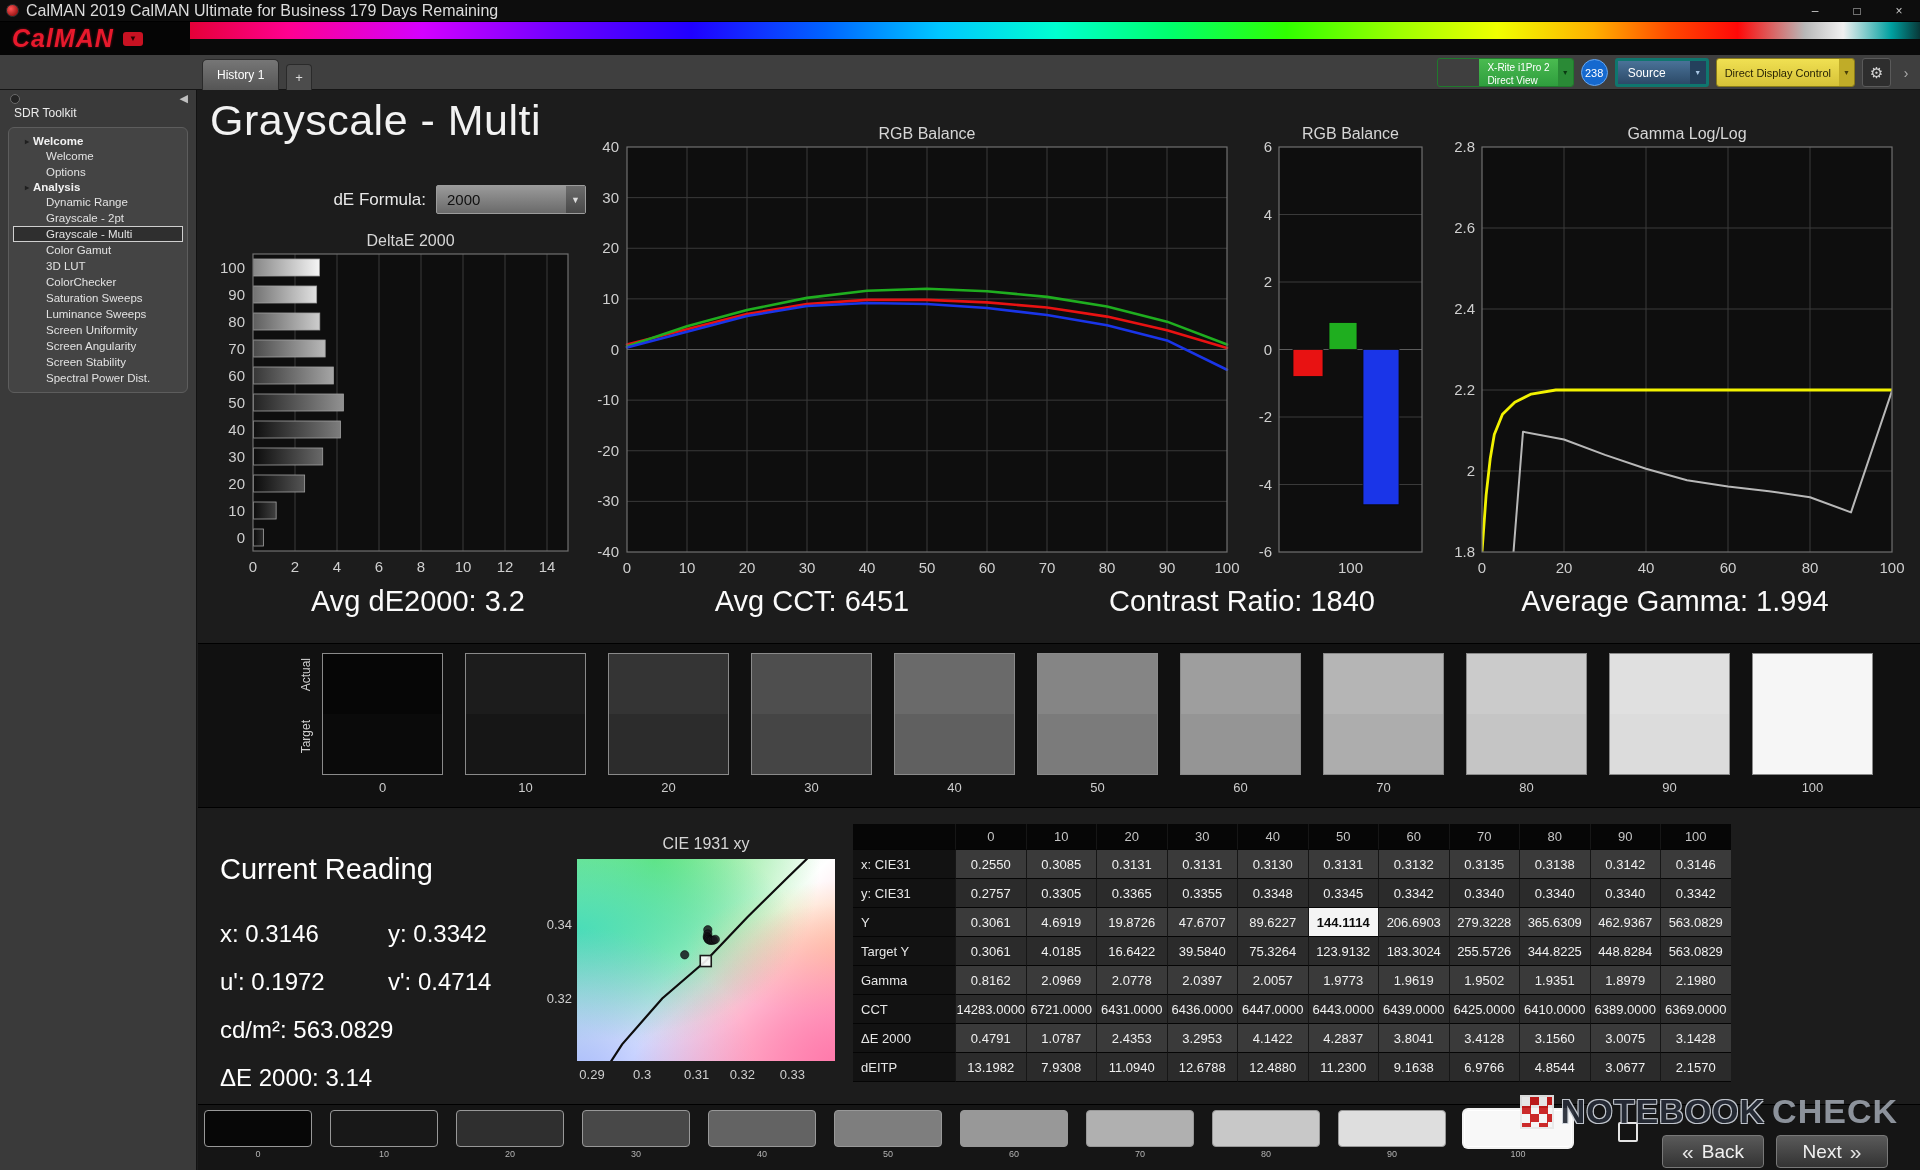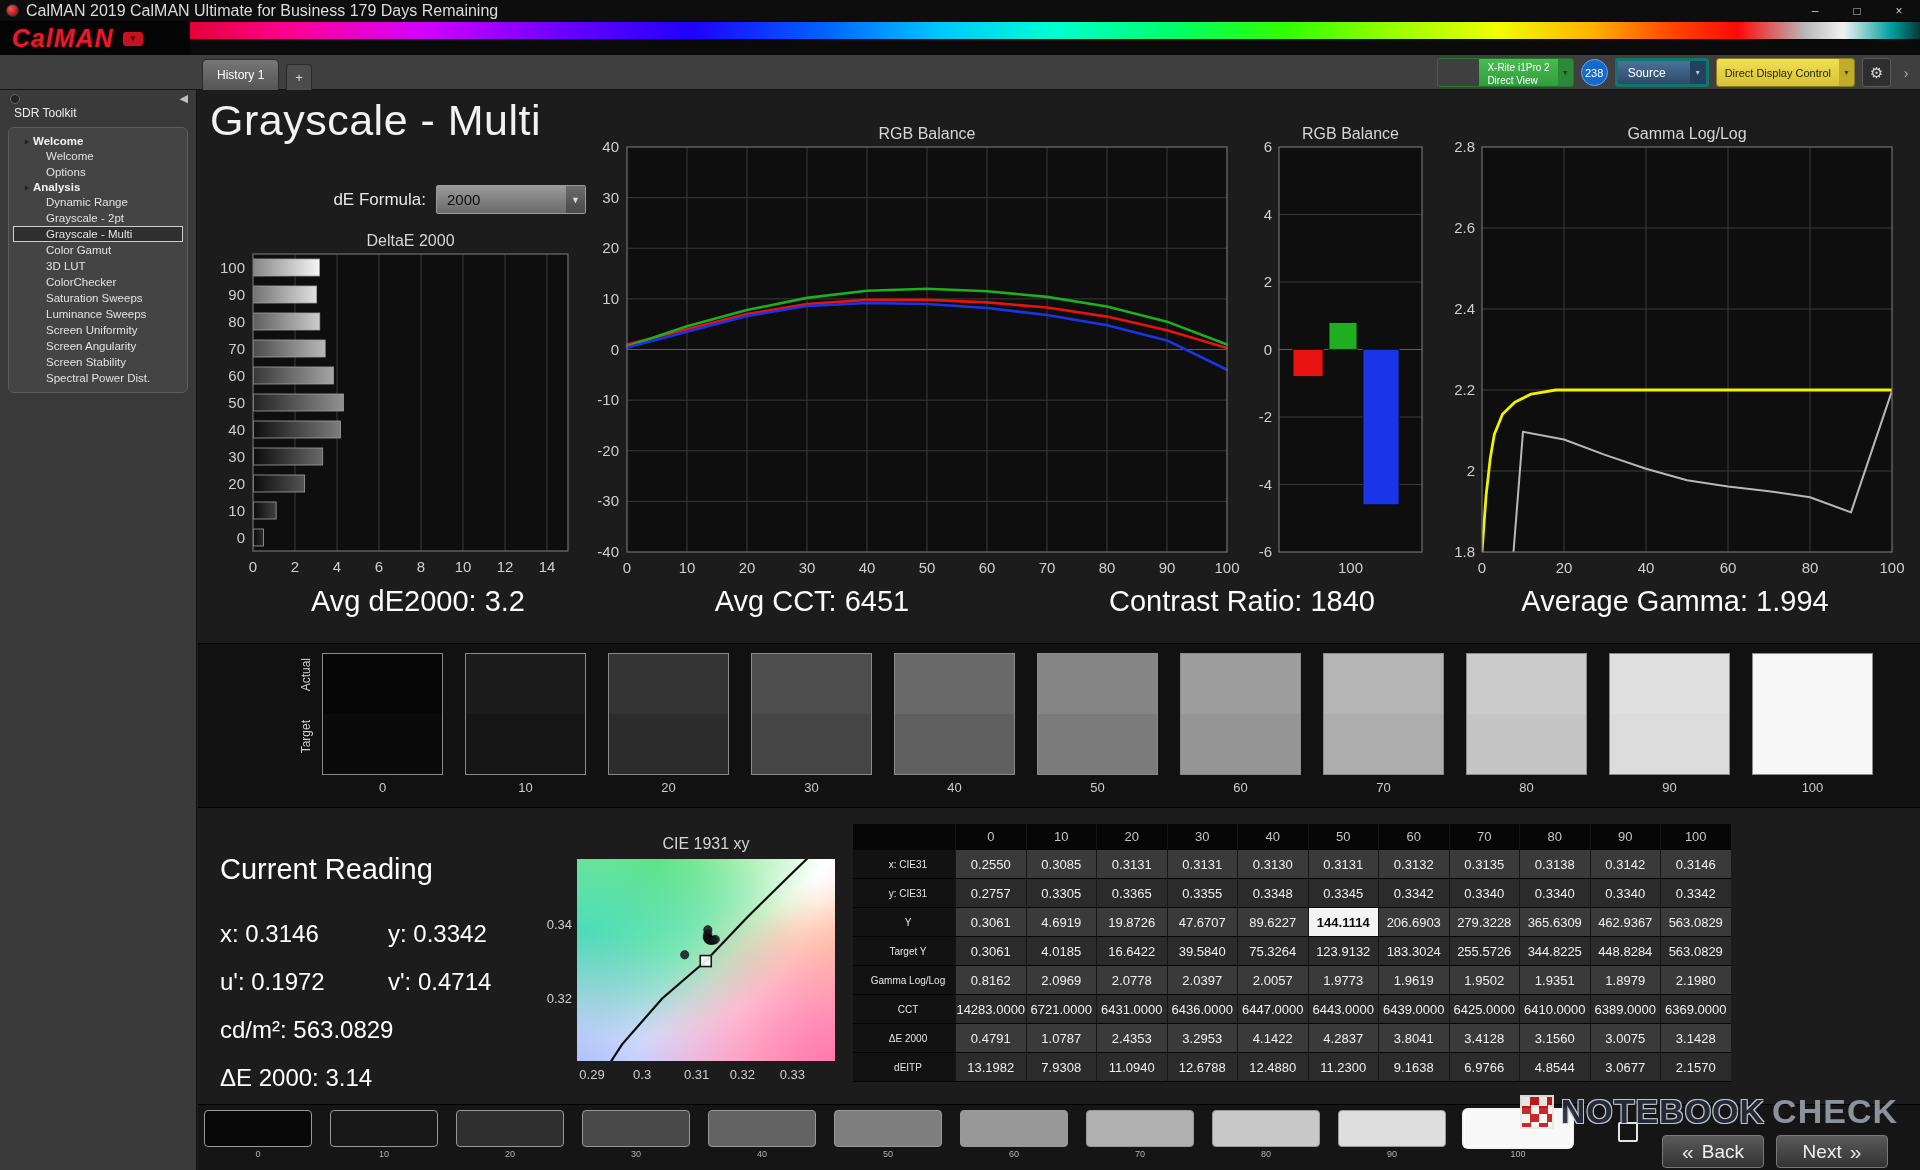--- a/index.html
+++ b/index.html
@@ -90,21 +90,21 @@
       radial-gradient(ellipse at 0% 115%,rgba(150,170,255,.85),rgba(150,170,255,0) 50%),
       radial-gradient(ellipse at 115% 45%,rgba(255,205,130,.7),rgba(255,205,130,0) 45%),
       radial-gradient(ellipse at 0% 35%,rgba(70,220,185,.95),rgba(70,220,185,0) 60%),
       radial-gradient(ellipse at 30% 0%,rgba(100,230,115,.95),rgba(100,230,115,0) 65%),
       linear-gradient(135deg,#8ce8a0 0%,#d8f5e0 30%,#ffffff 55%,#ffd0dc 80%,#ffaec8 100%);}
   .cie-xtick{position:absolute;top:232px;width:34px;text-align:center;color:#cfcfcf;font-size:13px;}
   .cie-ytick{position:absolute;left:0;width:30px;text-align:right;color:#cfcfcf;font-size:13px;}
   
   .data-table{position:absolute;left:655px;top:734px;width:878px;background:#000;}
   .trow{display:grid;grid-template-columns:102px repeat(11,70.5px);}
-  .tlabel{height:29px;line-height:29px;background:#121212;color:#e6e6e6;font-size:10px;padding-left:8px;border-bottom:1px solid #050505;text-align:center;}
+  .tlabel{height:29px;line-height:29px;background:#121212;color:#e6e6e6;font-size:13px;padding-left:8px;border-bottom:1px solid #050505;}
   .tcell{height:29px;line-height:29px;text-align:center;font-size:13px;color:#f0f0f0;border-bottom:1px solid #050505;border-left:1px solid #161616;}
   .thead .tcell,.thead .tlabel{height:26px;line-height:26px;background:#060606;color:#c4c4c4;}
   .trow.even .tcell{background:#3a3a3a;}
   .trow.odd .tcell{background:#2b2b2b;}
   .tcell.hl{background:#f4f4f4 !important;color:#0a0a0a;font-weight:bold;}
   
   .patch-bar{position:absolute;left:0;top:1014px;width:100%;height:66px;background:#151515;border-top:1px solid #000;}
   .patches{position:absolute;left:6px;top:5px;display:flex;gap:18px;}
   .pcell{width:108px;display:flex;flex-direction:column;align-items:center;}
   .patch{width:108px;height:37px;border:1px solid #989898;border-radius:4px;}

